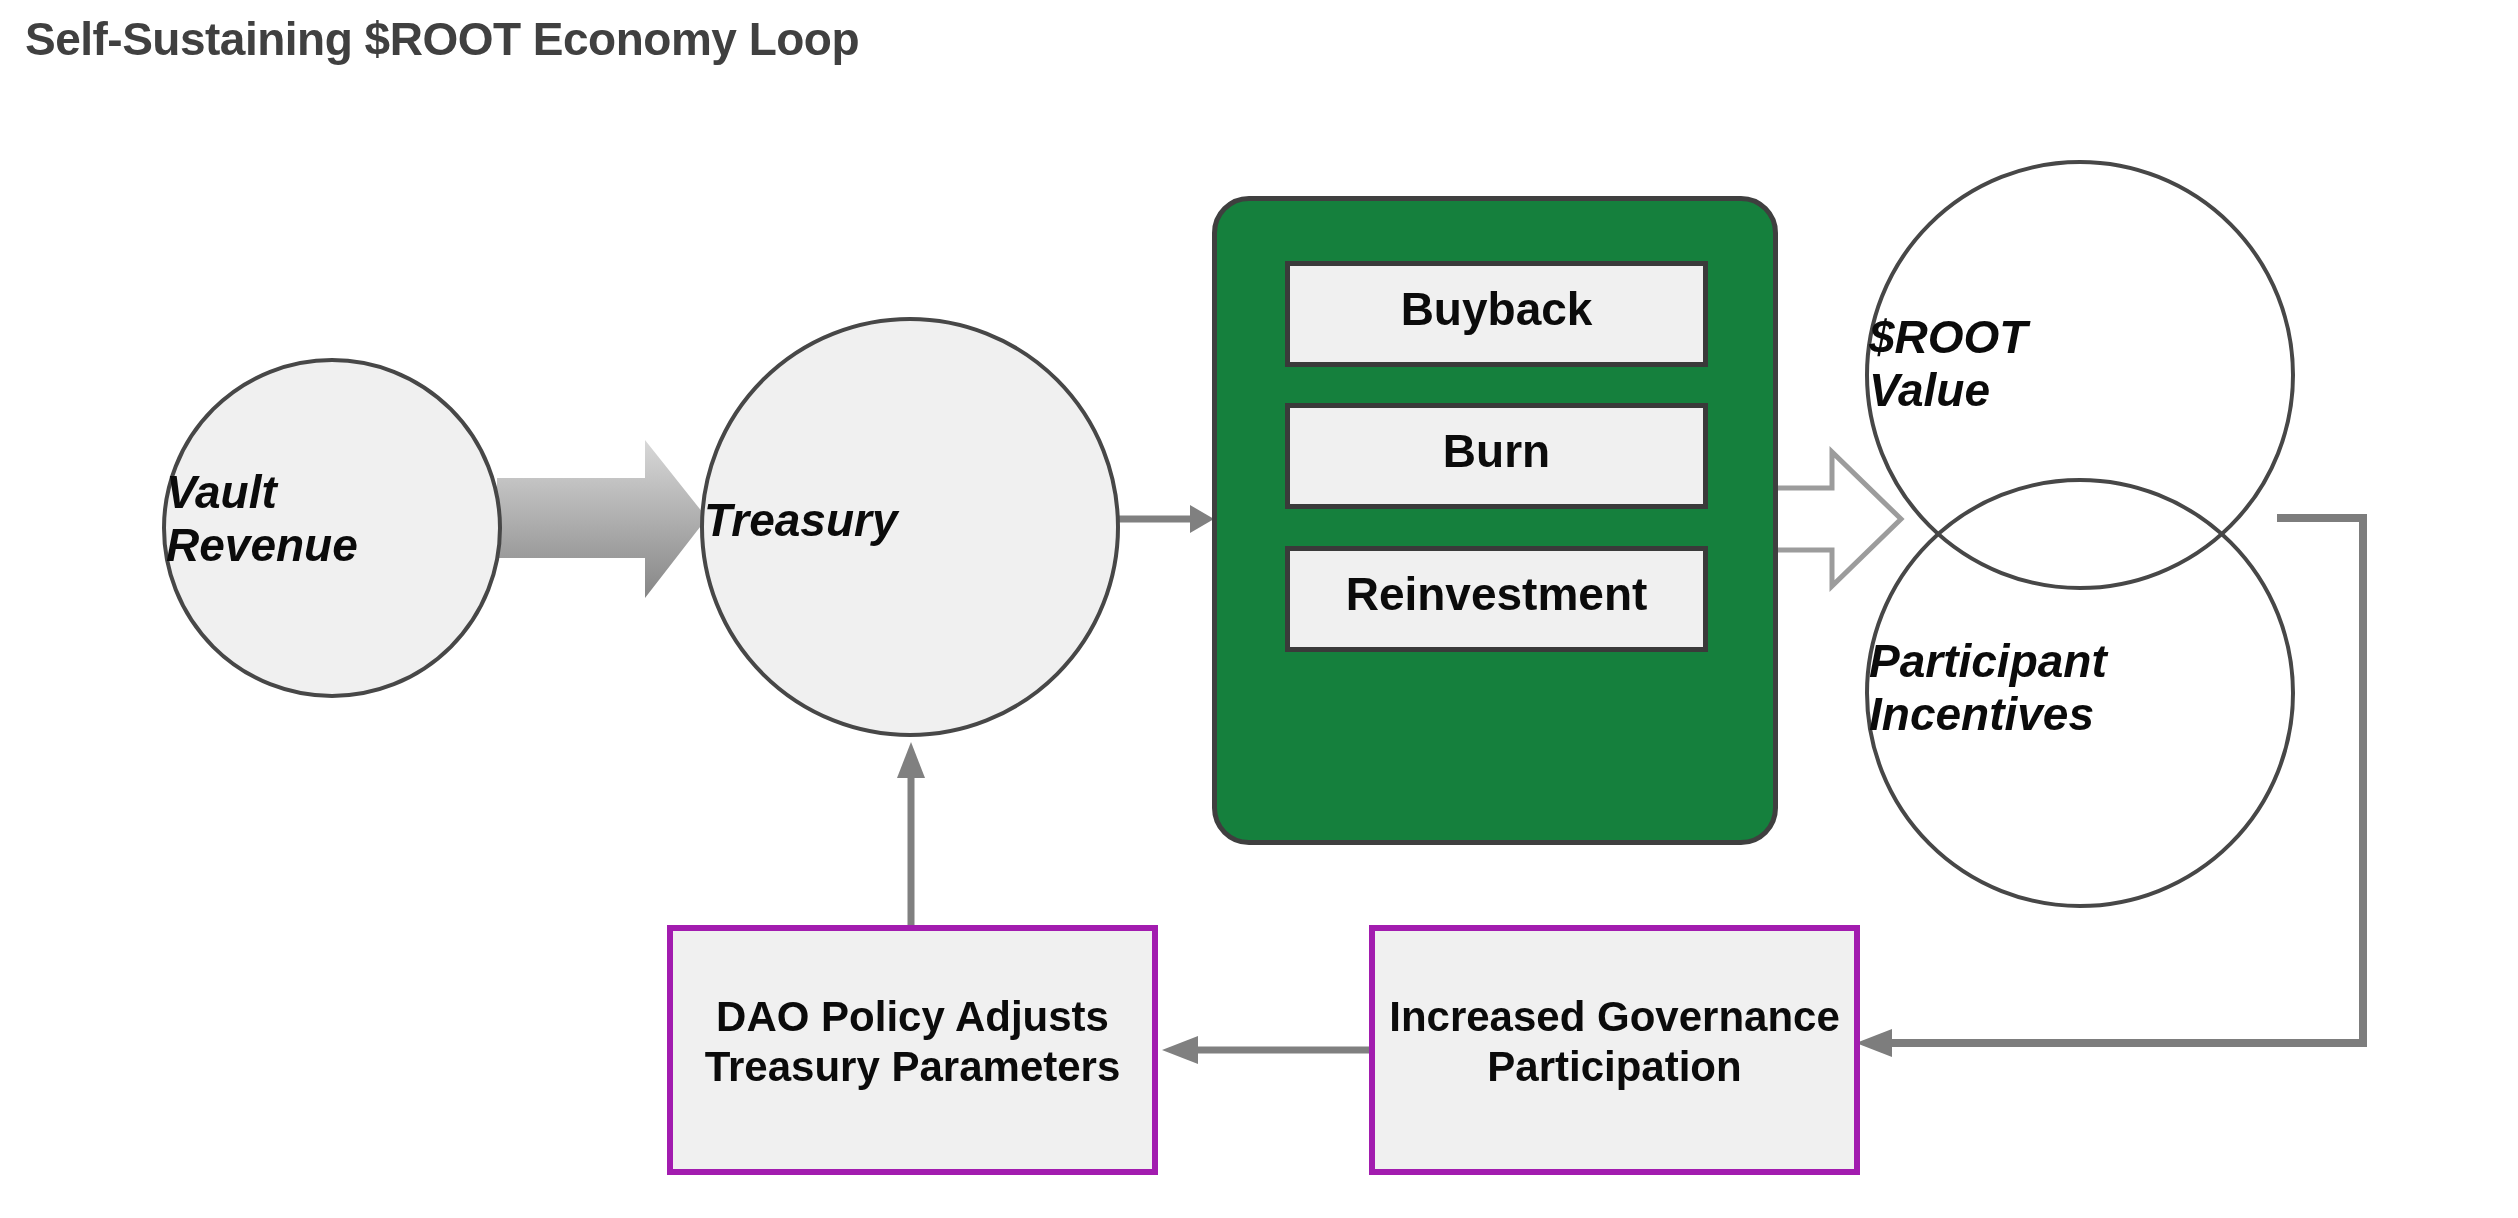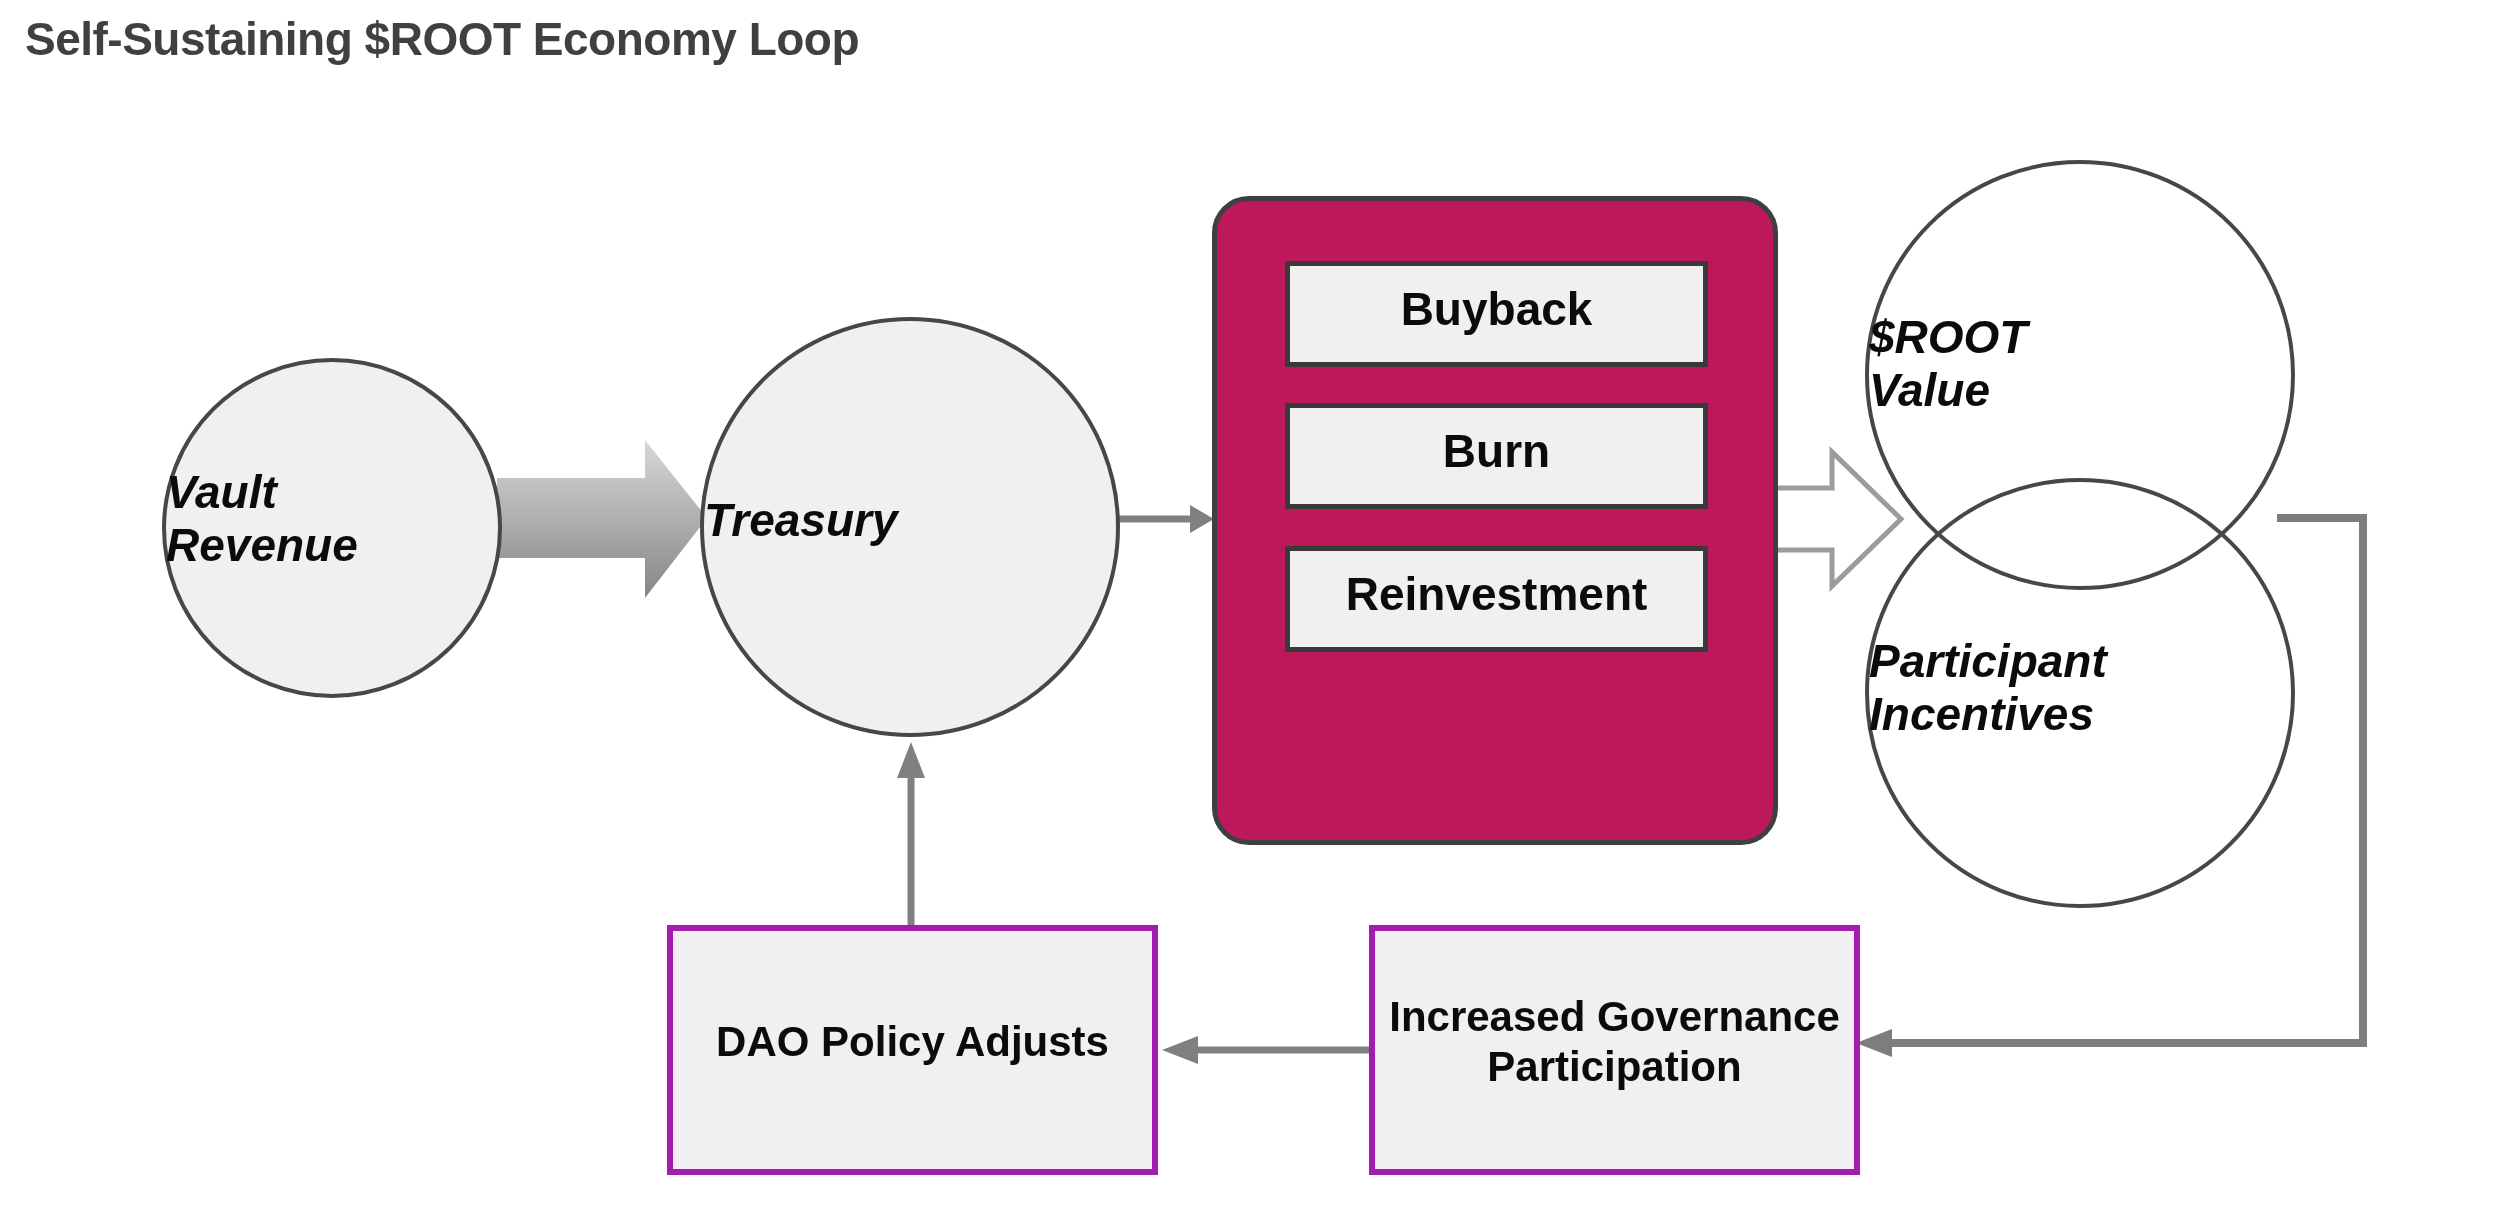--- a/index.html
+++ b/index.html
@@ -28,21 +28,21 @@
     font-weight:700; color:#0b0b0b; font-size:46px; line-height:53px; white-space:nowrap;
   }
 
   .vault     { left:162px; top:358px; width:340px; height:340px; padding-bottom:18px; }
   .treasury  { left:700px; top:317px; width:420px; height:420px; padding-bottom:14px; }
   .rootval   { left:1865px; top:160px; width:430px; height:430px; padding-bottom:22px; }
   .partinc   { left:1865px; top:478px; width:430px; height:430px; padding-bottom:10px; }
 
   .alloc-frame {
     position:absolute; left:1212px; top:196px; width:566px; height:649px;
-    background:#be185d; border:5px solid #3f3f3f; border-radius:37px; z-index:2;
+    background:#15803d; border:5px solid #3f3f3f; border-radius:37px; z-index:2;
   }
   .alloc-box {
     position:absolute; left:68px; width:423px; height:106px;
     background:#f0f0f0; border:5px solid #3a3a3a;
     display:flex; align-items:center; justify-content:center; padding-bottom:10px;
   }
   .alloc-box:nth-of-type(1){ top:60px; }
   .alloc-box:nth-of-type(2){ top:202px; }
   .alloc-box:nth-of-type(3){ top:345px; }
   .alloc-box:nth-of-type(4){ top:487px; height:100px; }
@@ -115,20 +115,21 @@
     <div class="circle-label">Value</div>
   </div>
 
   <div class="node circle hollow partinc">
     <div class="circle-label">Participant</div>
     <div class="circle-label">Incentives</div>
   </div>
 
   <div class="bottom-box policy-box">
     <div class="bb-label">DAO Policy Adjusts</div>
+    <div class="bb-label">Treasury Parameters</div>
   </div>
 
   <div class="bottom-box governance-box">
     <div class="bb-label">Increased Governance</div>
     <div class="bb-label">Participation</div>
   </div>
 
 </div>
 
 </body></html>

